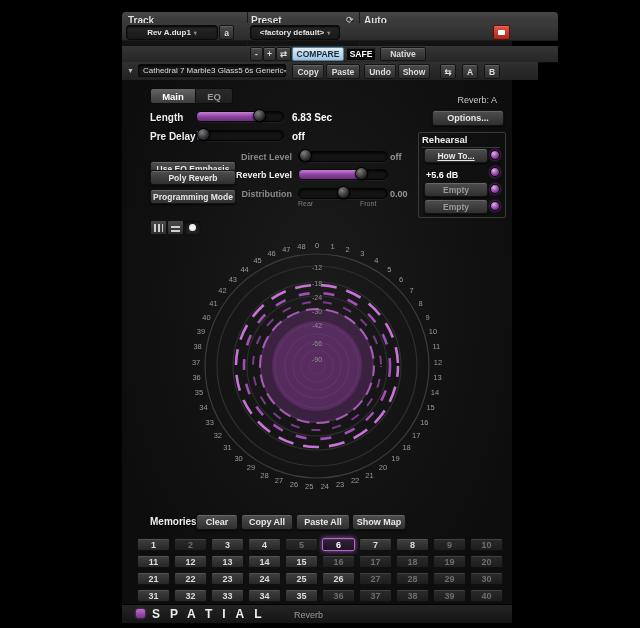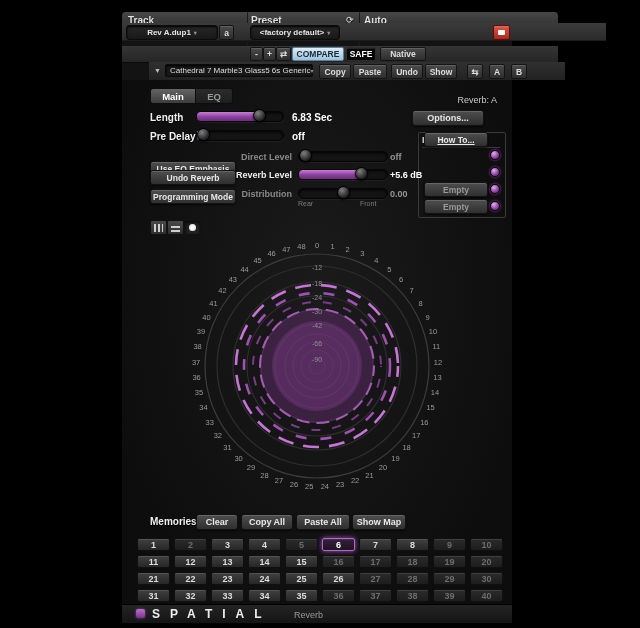--- a/index.html
+++ b/index.html
@@ -3,37 +3,37 @@
 <meta charset="utf-8">
 <style>
   html,body{margin:0;padding:0;background:#000;}
   #stage{position:relative;width:640px;height:628px;background:#000;overflow:hidden;
          font-family:"Liberation Sans",sans-serif;-webkit-font-smoothing:antialiased;}
   #plugin{position:absolute;left:122px;top:12px;width:390px;height:610px;background:#131313;
           box-shadow:0 0 0 1px #000,0 6px 20px rgba(0,0,0,.85);border-radius:4px 4px 0 0;}
   
   .hrow{position:absolute;left:0;width:436px;}
   #hrowA{top:0;height:17px;background:linear-gradient(#474747,#2f2f2f);border-bottom:1px solid #1c1c1c;border-radius:4px 4px 0 0;}
-  #hrowB{top:11px;height:17px;background:linear-gradient(#3b3b3b,#2b2b2b);border-bottom:1px solid #1c1c1c;padding-left:48px;}
+  #hrowB{top:11px;height:17px;background:linear-gradient(#3b3b3b,#2b2b2b);border-bottom:1px solid #1c1c1c;}
   #hrowC{top:34px;height:16px;background:linear-gradient(#353535,#262626);border-bottom:1px solid #0a0a0a;}
   .collabel{position:absolute;top:3px;font:bold 10px "Liberation Sans",sans-serif;color:#e2e2e2;text-shadow:0 1px 1px #000;}
   .colsep{position:absolute;top:0;width:1px;height:50px;background:#1a1a1a;}
   .hsel{position:absolute;display:flex;align-items:center;justify-content:center;gap:3px;
         background:linear-gradient(#262626,#191919);border:1px solid #0b0b0b;border-radius:3px;
         color:#e3e3e3;font:bold 8px "Liberation Sans",sans-serif;box-shadow:inset 0 1px 2px #000;cursor:default;white-space:nowrap;}
   .caret{color:#8f8f8f;font-size:6px;line-height:1;}
   .sbtn{position:absolute;display:flex;align-items:center;justify-content:center;
         background:linear-gradient(#4b4b4b,#2d2d2d);border:1px solid #141414;border-radius:2px;
         color:#ddd;font:bold 8.5px "Liberation Sans",sans-serif;box-shadow:inset 0 1px 0 rgba(255,255,255,.12);cursor:default;}
   #compare-btn{background:linear-gradient(#dcecf6,#9ec2dc);color:#17293a;border:1px solid #57809c;}
   #safe-btn{background:#060606;color:#fff;border:1px solid #2e2e2e;text-align:center;}
   #target-btn{background:linear-gradient(#e35546,#aa281c);border:1px solid #5c0f08;}
   #target-btn .wsq{width:7px;height:5px;background:#fff;border-radius:1px;}
   
-  #librarian{position:absolute;left:0;top:50px;width:416px;height:18px;background:linear-gradient(#303030,#222);border-bottom:1px solid #000;margin-left:27px;}
+  #librarian{position:absolute;left:0;top:50px;width:416px;height:18px;background:linear-gradient(#303030,#222);border-bottom:1px solid #000;}
   #preset-display{position:absolute;left:16px;top:2px;width:148px;height:13px;display:flex;align-items:center;
         padding:0 4px;box-sizing:border-box;background:#171717;border:1px solid #0a0a0a;border-radius:2px;
         color:#ddd;font:8px "Liberation Sans",sans-serif;box-shadow:inset 0 1px 2px #000;justify-content:space-between;cursor:default;white-space:nowrap;}
   
   #body{position:absolute;left:0;top:68px;width:390px;height:542px;
         background:radial-gradient(ellipse at 50% 40%,#1b1b1b,#0d0d0d 78%);}
   .btn{position:absolute;display:flex;align-items:center;justify-content:center;
        background:linear-gradient(#4e4e4e,#2f2f2f);border:1px solid #121212;border-radius:3px;
        color:#e8e8e8;font:bold 9px "Liberation Sans",sans-serif;
        box-shadow:inset 0 1px 0 rgba(255,255,255,.14),0 1px 2px rgba(0,0,0,.65);cursor:default;white-space:nowrap;}
@@ -55,21 +55,21 @@
   #rehearsal-title{position:absolute;left:300px;top:54px;width:78px;font:bold 9.5px "Liberation Sans",sans-serif;color:#f0f0f0;border-bottom:1px solid #3a3a3a;padding-bottom:2px;}
   .rh-btn{left:302px;width:62px;height:13px;font-size:8.5px;}
   .rh-dim{color:#9a9a9a;}
   .led{position:absolute;width:8px;height:8px;border-radius:50%;
        background:radial-gradient(circle at 35% 30%,#e6adf2,#8d3aa4 60%,#5c2270);
        border:1px solid #0a0a0a;box-shadow:0 0 3px rgba(170,80,200,.85);cursor:default;}
   .mode-btn{left:28px;width:84px;height:13px;font-size:8.5px;}
   .slabel{position:absolute;left:112px;width:58px;text-align:right;font:bold 9px "Liberation Sans",sans-serif;color:#8a8a8a;}
   .slabel.on{color:#eee;}
   .svalue{position:absolute;left:268px;width:60px;font:bold 9px "Liberation Sans",sans-serif;color:#969696;}
-  .svalue.on{color:#fff;}
+  .svalue.on{color:#fff;margin-left:36px;}
   .tinylab{position:absolute;font:7px "Liberation Sans",sans-serif;color:#7d7d7d;}
   .vbtn{position:absolute;top:140px;width:15px;height:13px;display:flex;align-items:center;justify-content:center;
         background:linear-gradient(#4a4a4a,#2e2e2e);border:1px solid #111;border-radius:2px;cursor:default;}
   .vbtn.sel{background:linear-gradient(#191919,#242424);box-shadow:inset 0 1px 3px #000;}
   .ic-bars{width:9px;height:8px;background:repeating-linear-gradient(90deg,#cfcfcf 0 2px,transparent 2px 4px);}
   .ic-lines{width:9px;height:8px;background:repeating-linear-gradient(0deg,#cfcfcf 0 2px,transparent 2px 4px);}
   .ic-circle{width:7px;height:7px;border:2px solid #ececec;border-radius:50%;box-sizing:border-box;background:#fff;}
   #radar-svg{position:absolute;left:55px;top:146px;}
   .mem{position:absolute;width:33px;height:13px;display:flex;align-items:center;justify-content:center;
        background:linear-gradient(#404040,#272727);border:1px solid #101010;border-radius:2px;
@@ -143,44 +143,44 @@
       <div class="tab" id="tab-main">Main</div>
       <div class="tab" id="tab-eq">EQ</div>
       <div id="reverb-indicator">Reverb: A</div>
 
       <div class="biglabel" style="left:28px;top:32px">Length</div>
       <div class="slider" id="length-slider" style="left:74px;top:31px;width:86px">
         <div class="fill" style="width: 62px;"></div>
         <div class="knob" style="left: 56px;"></div>
       </div>
       <div class="bigvalue" style="left:170px;top:32px">6.83 Sec</div>
-      <div class="btn" style="left:290px;top:30px;width:70px;height:14px">Options...</div>
+      <div class="btn" style="left:310px;top:30px;width:70px;height:14px">Options...</div>
 
       <div class="biglabel" style="left:28px;top:51px">Pre Delay</div>
       <div class="slider" id="predelay-slider" style="left:74px;top:50px;width:86px">
         <div class="fill" style="width: 2px;"></div>
         <div class="knob" style="left: 0px;"></div>
       </div>
       <div class="bigvalue" style="left:170px;top:51px">off</div>
 
       <div id="rehearsal-panel"></div>
       <div id="rehearsal-title">Rehearsal</div>
       <div id="rehearsal-items">
-          <div class="btn rh-btn" style="top: 52px; text-decoration: underline;">How To...</div>
+          <div class="btn rh-btn" style="top: 68px; text-decoration: underline;">How To...</div>
           <div class="led" style="left: 368px; top: 70px;"></div>
           <div class="btn rh-btn" style="top: 85px; margin-top: 16px;">Footsteps</div>
           <div class="led" style="left: 368px; top: 87px;"></div>
           <div class="btn rh-btn rh-dim" style="top: 102px;">Empty</div>
           <div class="led" style="left: 368px; top: 104px;"></div>
           <div class="btn rh-btn rh-dim" style="top: 119px;">Empty</div>
           <div class="led" style="left: 368px; top: 121px;"></div>
         </div>
 
       <div class="btn mode-btn" style="top:81px">Use EQ Emphasis</div>
-      <div class="btn mode-btn" style="top:90px">Undo Reverb</div>
+      <div class="btn mode-btn" style="top:90px">Poly Reverb</div>
       <div class="btn mode-btn" style="top:109px">Programming Mode</div>
 
       <div id="mid-sliders">
           <div class="slabel" style="top: 72px;">Direct Level</div>
           <div class="slider" style="left: 176px; top: 71px; width: 88px;">
             <div class="fill" style="width: 0px;"></div>
             <div class="knob" style="left: 0px;"></div>
           </div>
           <div class="svalue" style="top: 72px;">off</div>
           <div class="slabel on" style="top: 90px;">Reverb Level</div>

